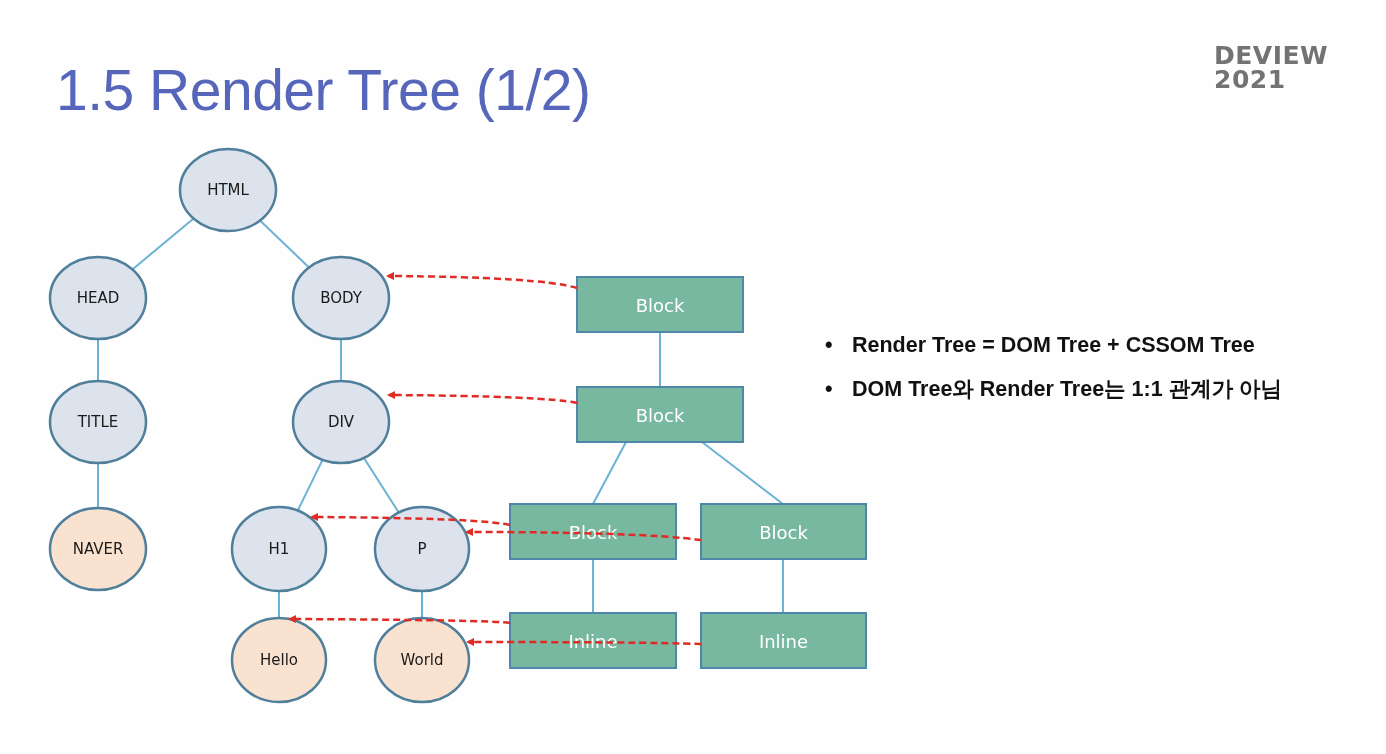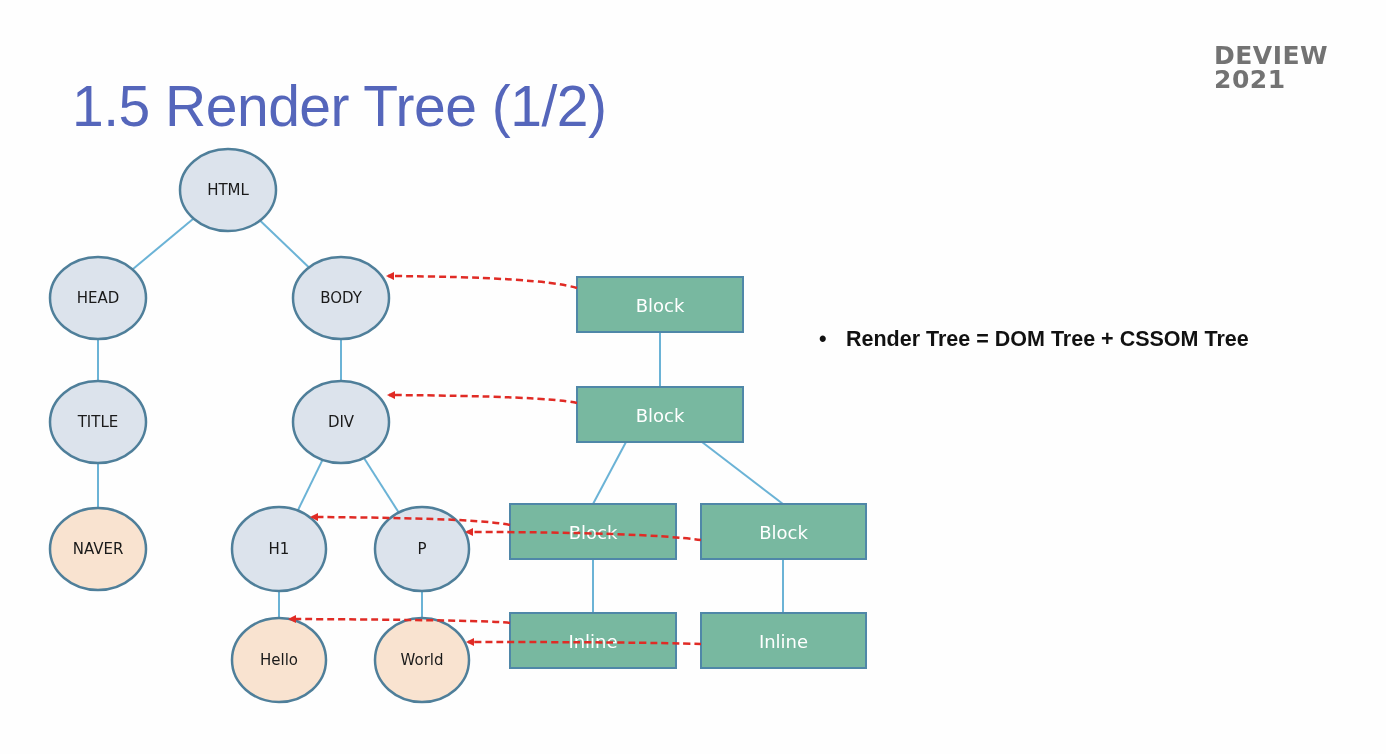--- a/index.html
+++ b/index.html
@@ -1,40 +1,40 @@
 <!DOCTYPE html>
 <html><head>
 <meta charset="utf-8">
 <style>
   html, body { margin: 0; padding: 0; }
   body {
     width: 1386px; height: 754px; background: #fefefe; position: relative; overflow: hidden;
     font-family: "Liberation Sans", sans-serif;
   }
   .title {
-    position: absolute; left: 56px; top: 62px; margin: 16px;
+    position: absolute; left: 56px; top: 62px; margin: 0;
     font-family: "Liberation Sans", sans-serif; font-weight: normal;
     font-size: 57px; color: #5566bb; letter-spacing: -0.5px; line-height: 1;
   }
   .logo {
     position: absolute; left: 1214px; top: 44px;
     font-family: "DejaVu Sans", sans-serif; font-weight: bold;
     font-size: 25px; line-height: 24px; color: #737373; letter-spacing: 0.5px;
   }
   .logo span { display: block; }
   svg.diagram { position: absolute; left: 0; top: 0; }
   .node-dom { fill: #dce3ec; stroke: #4f7f9a; stroke-width: 2.5; }
   .node-text { fill: #f9e3d0; stroke: #4f7f9a; stroke-width: 2.5; }
   .node-label { font-family: "DejaVu Sans", sans-serif; font-size: 15px; fill: #1a1a1a; text-anchor: middle; dominant-baseline: central; }
   .render-box { fill: #78b8a0; stroke: #4f87a8; stroke-width: 2; }
   .render-label { font-family: "DejaVu Sans", sans-serif; font-size: 18px; fill: #ffffff; text-anchor: middle; dominant-baseline: central; }
   .edge { stroke: #6bb3d6; stroke-width: 2; fill: none; }
   .map-arrow { stroke: #e02b25; stroke-width: 2.5; stroke-dasharray: 7 4; fill: none; }
   .bullets {
-    position: absolute; left: 812px; top: 316px; margin: 7px; padding: 0; list-style: none;
+    position: absolute; left: 812px; top: 316px; margin: 13px; padding: 0; list-style: none;
     font-family: "Liberation Sans", sans-serif; font-weight: bold; font-size: 21.5px; color: #111;
   }
   .bullets li { height: 44px; line-height: 32px; white-space: nowrap; }
   .bullets .dot { display: inline-block; width: 27px; }
 </style>
 </head>
 <body>
 
 <h1 class="title">1.5 Render Tree (1/2)</h1>
 
@@ -136,13 +136,14 @@
       <path d="M577,403 Q545,396 389,395" class="map-arrow" marker-end="url(#arrowhead)"></path>
       <path d="M510,525 Q480,518 312,517" class="map-arrow" marker-end="url(#arrowhead)"></path>
       <path d="M701,540 Q640,532 467,532" class="map-arrow" marker-end="url(#arrowhead)"></path>
       <path d="M510,623 Q490,620 290,619" class="map-arrow" marker-end="url(#arrowhead)"></path>
       <path d="M701,644 Q640,642 468,642" class="map-arrow" marker-end="url(#arrowhead)"></path>
     </g>
 </svg>
 
 <ul class="bullets">
   <li><span class="dot">•</span><span>Render Tree = DOM Tree + CSSOM Tree</span></li>
+  <li><span class="dot">•</span><span>DOM Tree와 Render Tree는 1:1 관계가 아님</span></li>
 </ul>
 
 </body></html>

